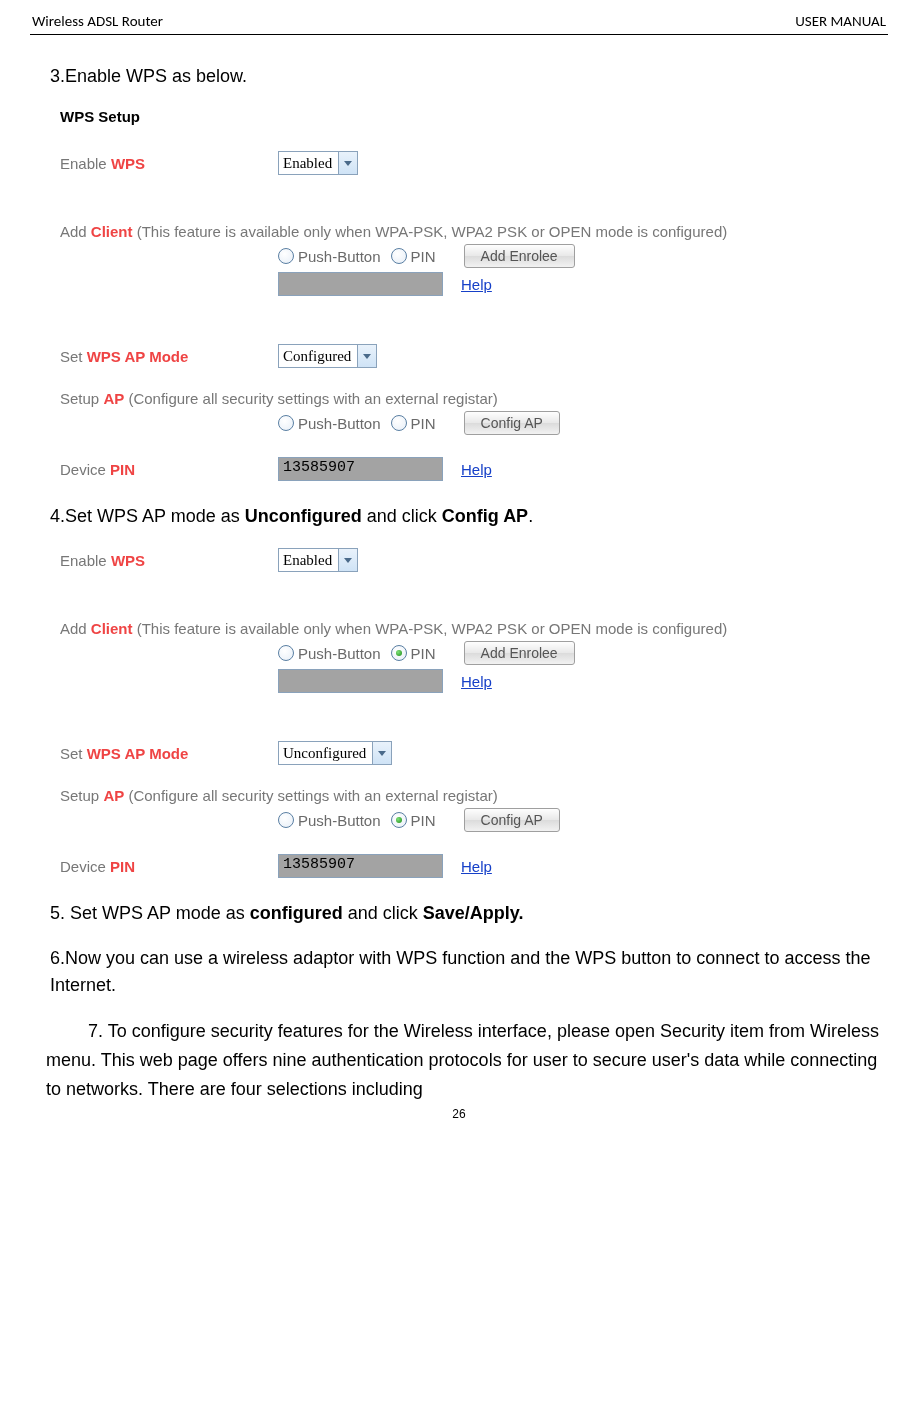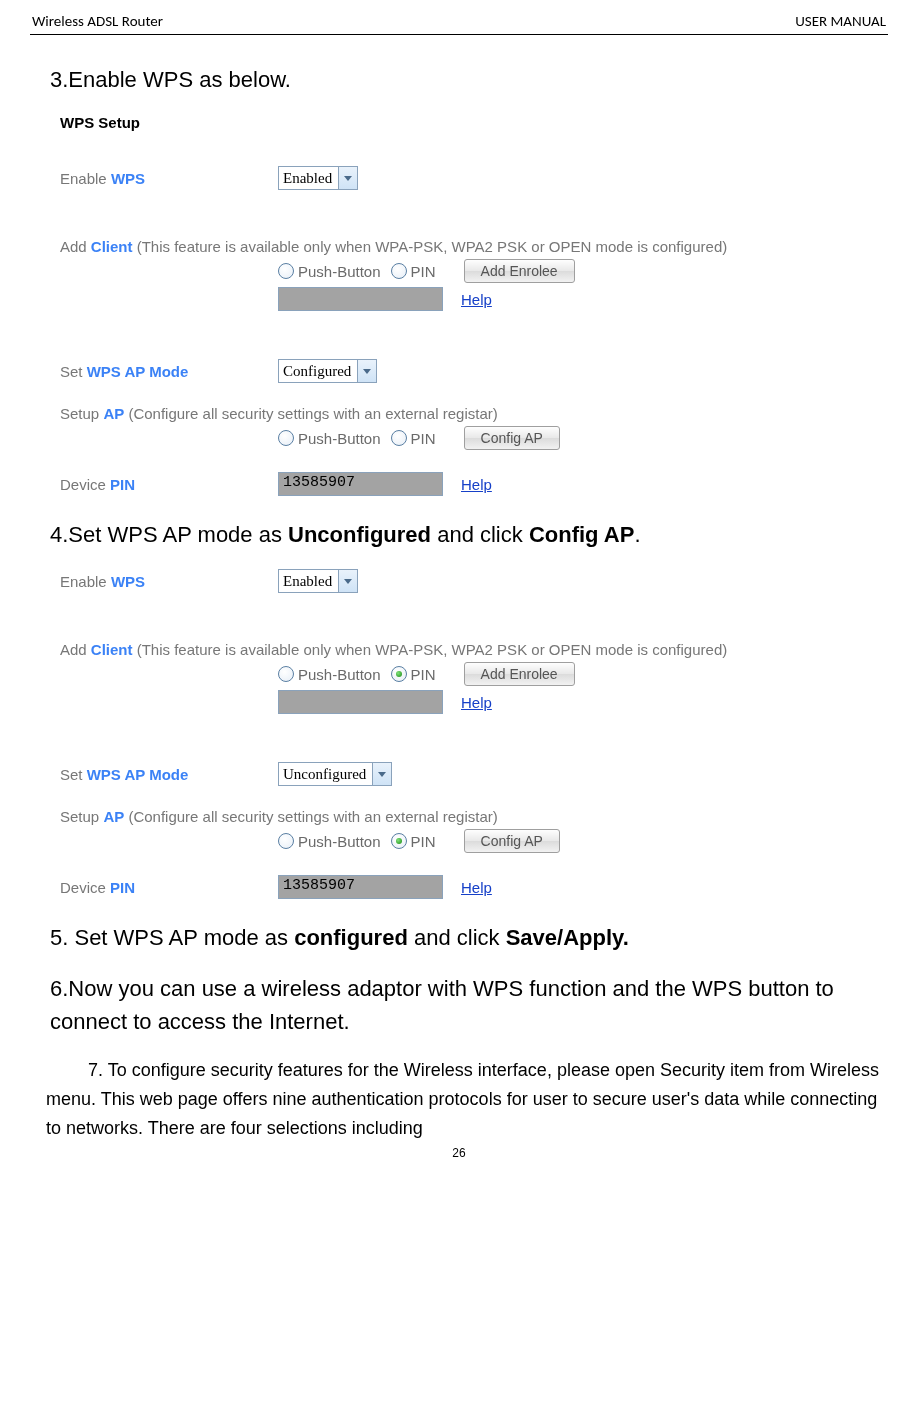--- a/index.html
+++ b/index.html
@@ -1,25 +1,25 @@
 <!DOCTYPE html>
 <html><head>
 <meta charset="utf-8">
 <style>
 body{margin:0;font-family:Arial,Helvetica,sans-serif;font-size:16px;color:#000;background:#fff;width:918px}
 .page{padding:12px 30px 0 30px}
 .top-header{display:flex;justify-content:space-between;font-family:Calibri,Arial,sans-serif;font-size:15px;color:#000;padding:0 2px 4px 2px;border-bottom:1px solid #000;margin-bottom:28px}
-.body-text{font-size:22px;color:#000;margin:0 0 18px 20px;line-height:1.5}
+.body-text{font-size:18px;color:#000;margin:0 0 18px 20px;line-height:1.5}
 .body-text-nomargin{font-size:18px;color:#000;margin:0 0 0 0;line-height:1.6}
 .bold{font-weight:bold}
 .figure{margin:0 0 22px 30px;border:0}
 .wps-box{font-family:Arial,sans-serif;color:#6a6a6a;font-size:15px}
 .row{display:flex;align-items:center;margin-bottom:4px}
 .label-col{width:218px;color:#777}
-.blk{color:#3b82f6;font-weight:bold}
+.blk{color:#ef4444;font-weight:bold}
 .select{display:inline-flex;align-items:center;border:1px solid #8aa2bb;background:#fff;font-family:Liberation Serif, serif;font-size:15px;color:#000;height:22px}
 .select-text{padding:0 6px 0 4px}
 .select-btn{width:18px;height:22px;background:linear-gradient(#e9f2fb,#cfe3f6);border-left:1px solid #8aa2bb;display:flex;align-items:center;justify-content:center}
 .select-btn svg{width:8px;height:5px;fill:#4a6a8a}
 .radio{display:inline-flex;align-items:center;margin-right:10px}
 .radio-circle{width:14px;height:14px;border:1px solid #5a7fa3;border-radius:50%;background:radial-gradient(circle at 40% 35%,#fff,#e6eef7);margin-right:4px;display:flex;align-items:center;justify-content:center}
 .radio-dot{width:6px;height:6px;border-radius:50%;background:radial-gradient(circle at 35% 35%,#7fe27a,#1a8a15)}
 .btn{display:inline-block;border:1px solid #9f9f9f;background:linear-gradient(#fefefe,#e9e9e9 48%,#dcdcdc 52%,#f2f2f2);color:#555;font-size:14px;padding:3px 16px;border-radius:3px;margin-left:18px}
 .input-box{border:1px solid #8aa2bb;background:#a3a3a3;height:20px;font-family:'Courier New',monospace;font-size:15px;color:#000;padding:1px 4px;display:inline-block;box-sizing:content-box}
 .help-link{color:#1640c8;text-decoration:underline;margin-left:18px;font-size:15px}
@@ -33,21 +33,21 @@
 
 <div class="page">
   <div class="top-header">
     <span>Wireless ADSL Router</span>
     <span>USER MANUAL</span>
   </div>
 
   <p class="body-text">3.Enable WPS as below.</p>
 
   <div class="figure wps-box">
-    <div class="row" style="margin-bottom:35px">
+    <div class="row" style="margin-bottom:26px">
       <span class="blk" style="color:#000">WPS Setup</span>
     </div>
     <div class="row">
       <span class="label-col">
         <span>Enable </span><span class="blk">WPS</span>
       </span>
       <span class="select">
         <span class="select-text">Enabled</span>
         <span class="select-btn">
             <svg viewBox="0 0 8 5">

